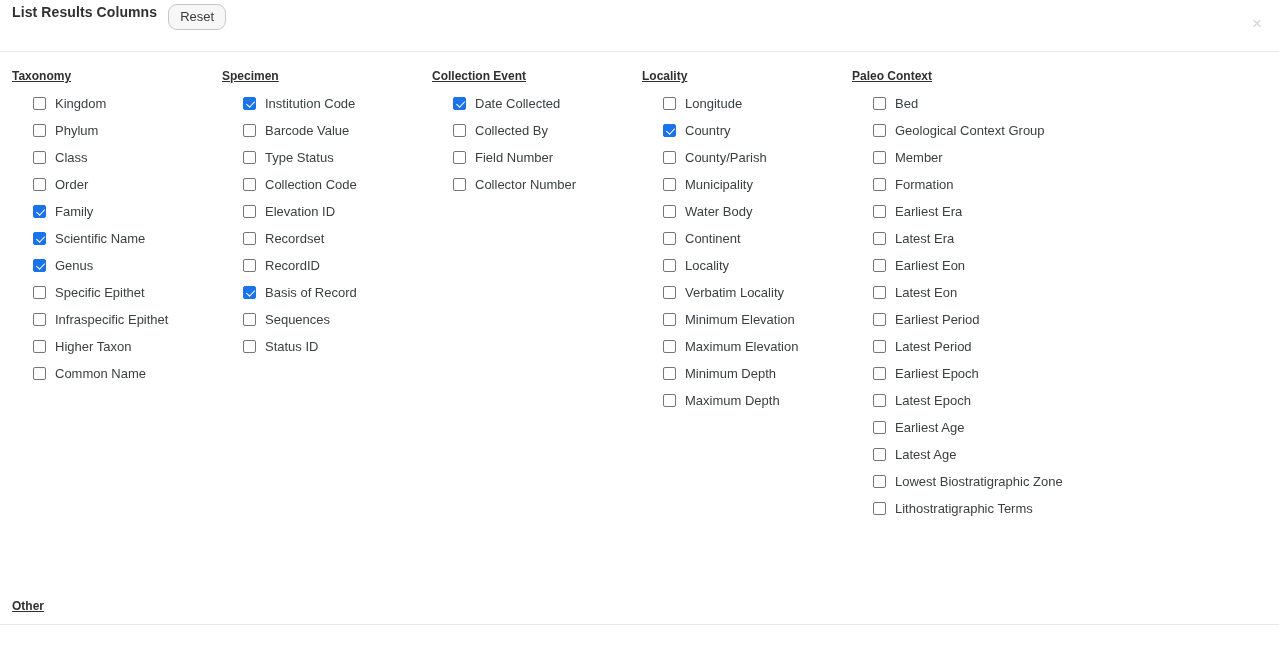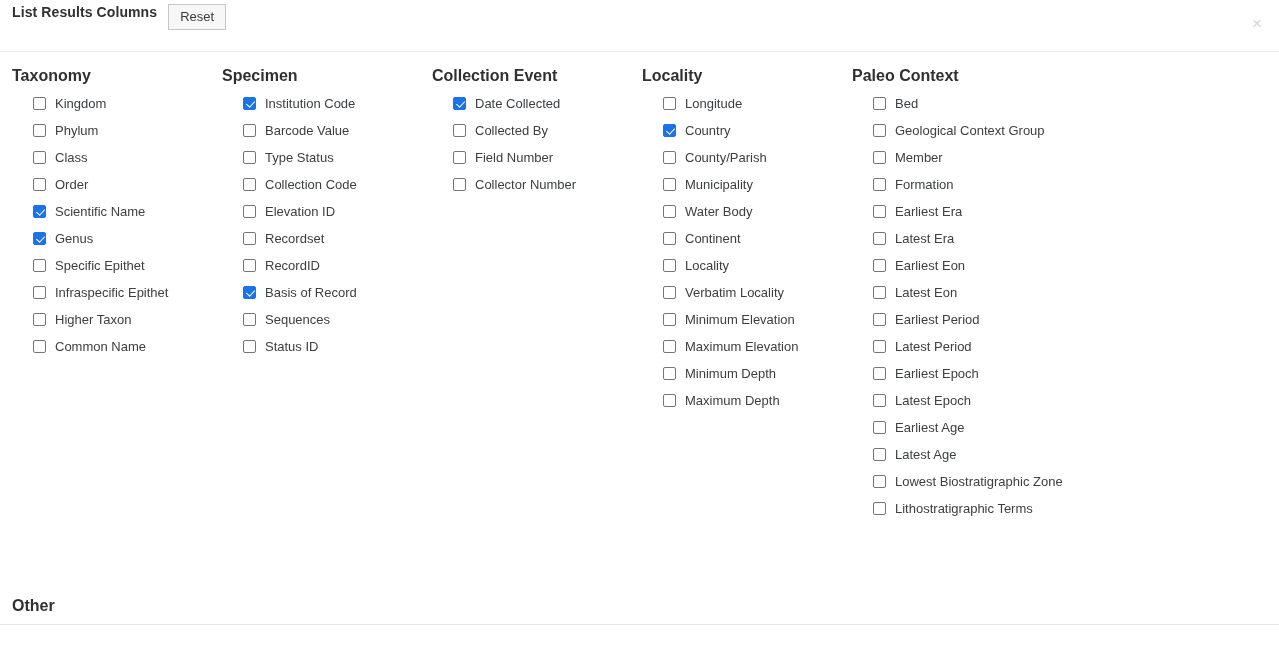--- a/index.html
+++ b/index.html
@@ -37,21 +37,21 @@
     letter-spacing: 0.1px;
     white-space: nowrap;
   }
   .reset-button {
     margin-left: 11px;
     font-family: "Liberation Sans", sans-serif;
     font-size: 13px;
     color: #3b3b3b;
     background: #f7f7f7;
     border: 1px solid #c6c6c6;
-    border-radius: 0;
+    border-radius: 9px;
     padding: 4px 11px 5px 11px;
     line-height: 15px;
     cursor: pointer;
   }
 
   .close-button {
     position: absolute;
     top: 13px;
     right: 11px;
     width: 22px;
@@ -73,26 +73,27 @@
     padding: 16px 12px 0 12px;
   }
   .columns {
     display: flex;
     align-items: flex-start;
   }
   .column { width: 210px; flex: 0 0 210px; }
   .column.wide { width: 260px; flex: 0 0 260px; }
 
   .group-title {
-    font-size: 16px;
+    font-size: 12px;
     font-weight: bold;
     color: #303030;
     line-height: 16px;
     margin: 0 0 6px 0;
     white-space: nowrap;
+    text-decoration: underline;
   }
 
   .check-row {
     display: flex;
     align-items: center;
     height: 27px;
     cursor: pointer;
     padding-left: 21px;
   }
 
@@ -175,20 +176,24 @@
           <div class="check-row">
             <span class="cbx"></span>
             <span class="check-label">Class</span>
           </div>
           <div class="check-row">
             <span class="cbx"></span>
             <span class="check-label">Order</span>
           </div>
           <div class="check-row">
             <span class="cbx checked"></span>
+            <span class="check-label">Family</span>
+          </div>
+          <div class="check-row">
+            <span class="cbx checked"></span>
             <span class="check-label">Scientific Name</span>
           </div>
           <div class="check-row">
             <span class="cbx checked"></span>
             <span class="check-label">Genus</span>
           </div>
           <div class="check-row">
             <span class="cbx"></span>
             <span class="check-label">Specific Epithet</span>
           </div>

